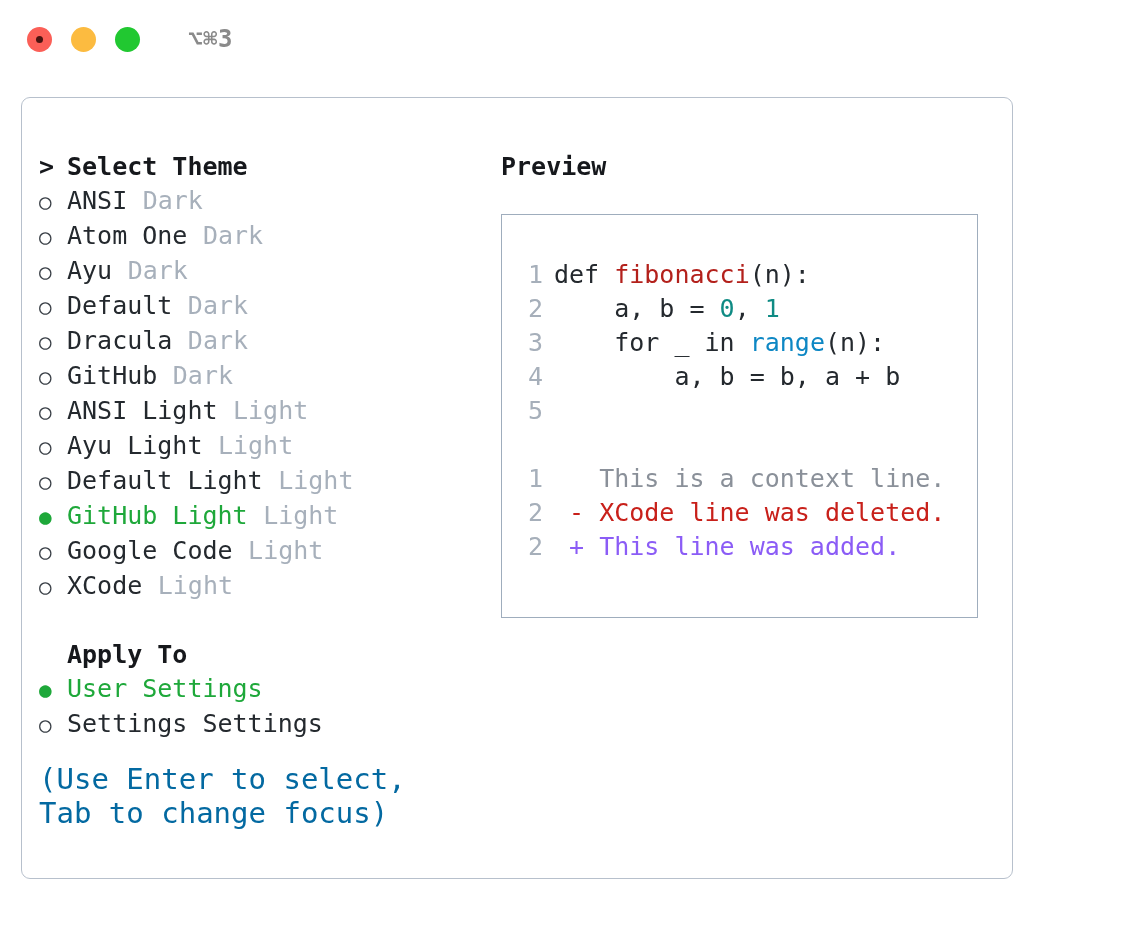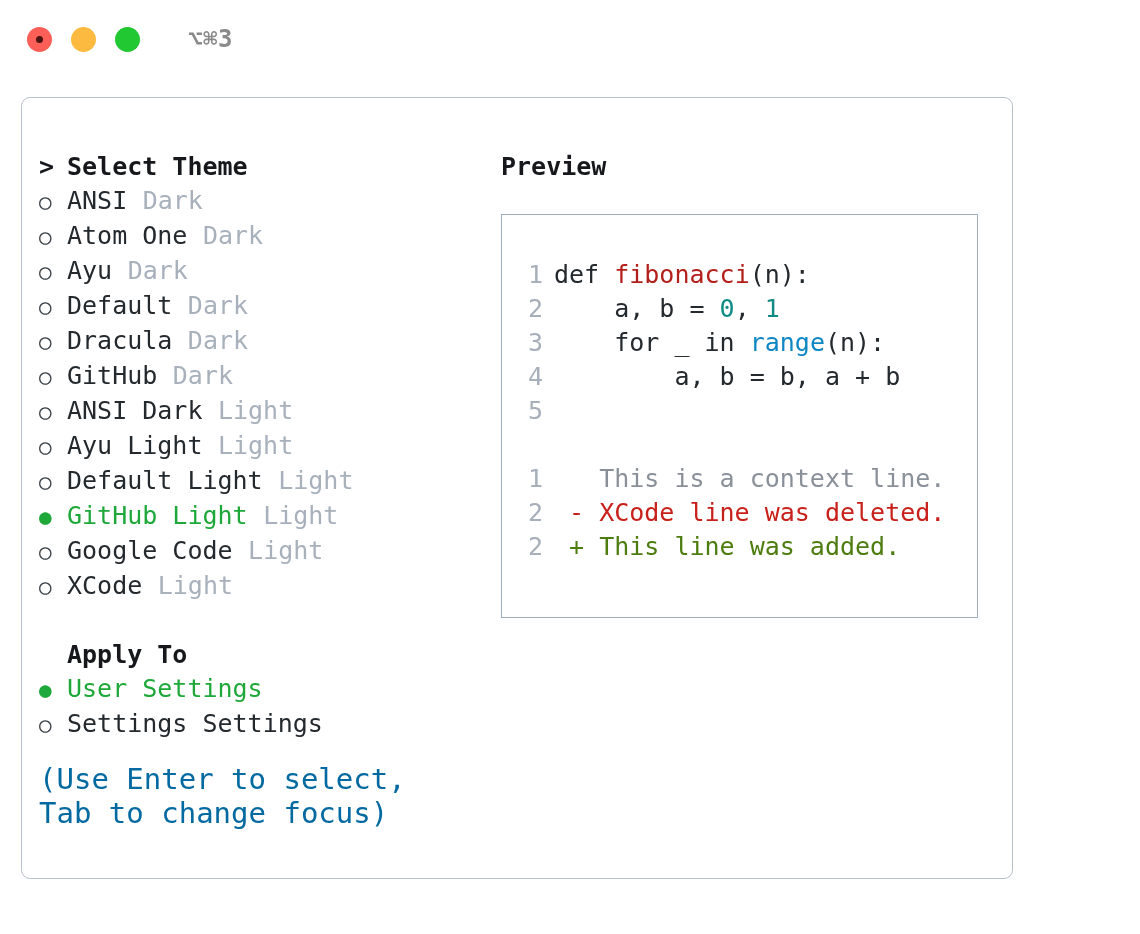--- a/index.html
+++ b/index.html
@@ -186,21 +186,21 @@
     text-align: right;
     color: #a6afba;
     margin-right: 11px;
   }
   .code-text { color: #24292e; }
   .tok-fn   { color: #b3201b; text-align: right; }
   .tok-num  { color: #0f8b84; }
   .tok-call { color: #0d87c4; }
   .tok-ctx  { color: #8a9099; margin-top: 38px; }
   .tok-del  { color: #c8201a; }
-  .tok-add  { color: #4d7c0f; }
+  .tok-add  { color: #8b5cf6; }
 
   .diff-gap { height: 34px; }
 </style>
 </head>
 <body>
 
 <div id="window">
 
   <div id="titlebar">
     <div class="traffic-lights">
@@ -218,21 +218,21 @@
 
         <div class="list-heading"><span class="caret">&gt;</span><span>Select Theme</span></div>
 
         <div id="theme-options">
             <div class="opt-row"><span class="marker">○</span><span class="opt-label">ANSI</span><span class="opt-badge">Dark</span></div>
             <div class="opt-row"><span class="marker">○</span><span class="opt-label">Atom One</span><span class="opt-badge">Dark</span></div>
             <div class="opt-row"><span class="marker">○</span><span class="opt-label">Ayu</span><span class="opt-badge">Dark</span></div>
             <div class="opt-row"><span class="marker">○</span><span class="opt-label">Default</span><span class="opt-badge">Dark</span></div>
             <div class="opt-row"><span class="marker">○</span><span class="opt-label">Dracula</span><span class="opt-badge">Dark</span></div>
             <div class="opt-row"><span class="marker">○</span><span class="opt-label">GitHub</span><span class="opt-badge">Dark</span></div>
-            <div class="opt-row"><span class="marker">○</span><span class="opt-label">ANSI Dark</span><span class="opt-badge">Light</span></div>
+            <div class="opt-row"><span class="marker">○</span><span class="opt-label">ANSI Light</span><span class="opt-badge">Light</span></div>
             <div class="opt-row"><span class="marker">○</span><span class="opt-label">Ayu Light</span><span class="opt-badge">Light</span></div>
             <div class="opt-row"><span class="marker">○</span><span class="opt-label">Default Light</span><span class="opt-badge">Light</span></div>
             <div class="opt-row selected"><span class="marker">●</span><span class="opt-label">GitHub Light</span><span class="opt-badge">Light</span></div>
             <div class="opt-row"><span class="marker">○</span><span class="opt-label">Google Code</span><span class="opt-badge">Light</span></div>
             <div class="opt-row"><span class="marker">○</span><span class="opt-label">XCode</span><span class="opt-badge">Light</span></div>
           </div>
 
         <div id="apply-block">
           <div class="list-heading plain"><span class="caret">&gt;</span><span>Apply To</span></div>
           <div id="apply-options">

